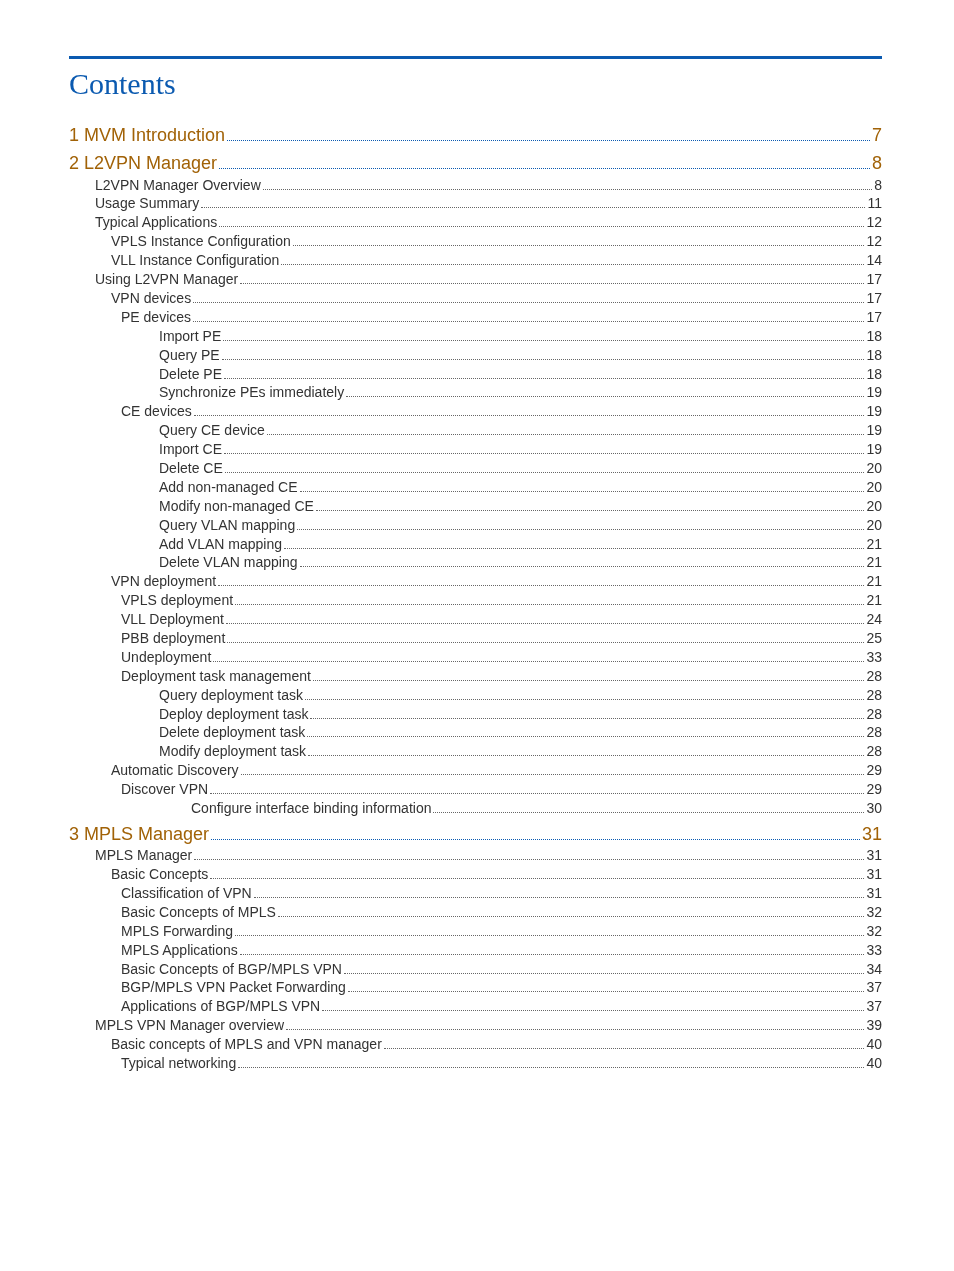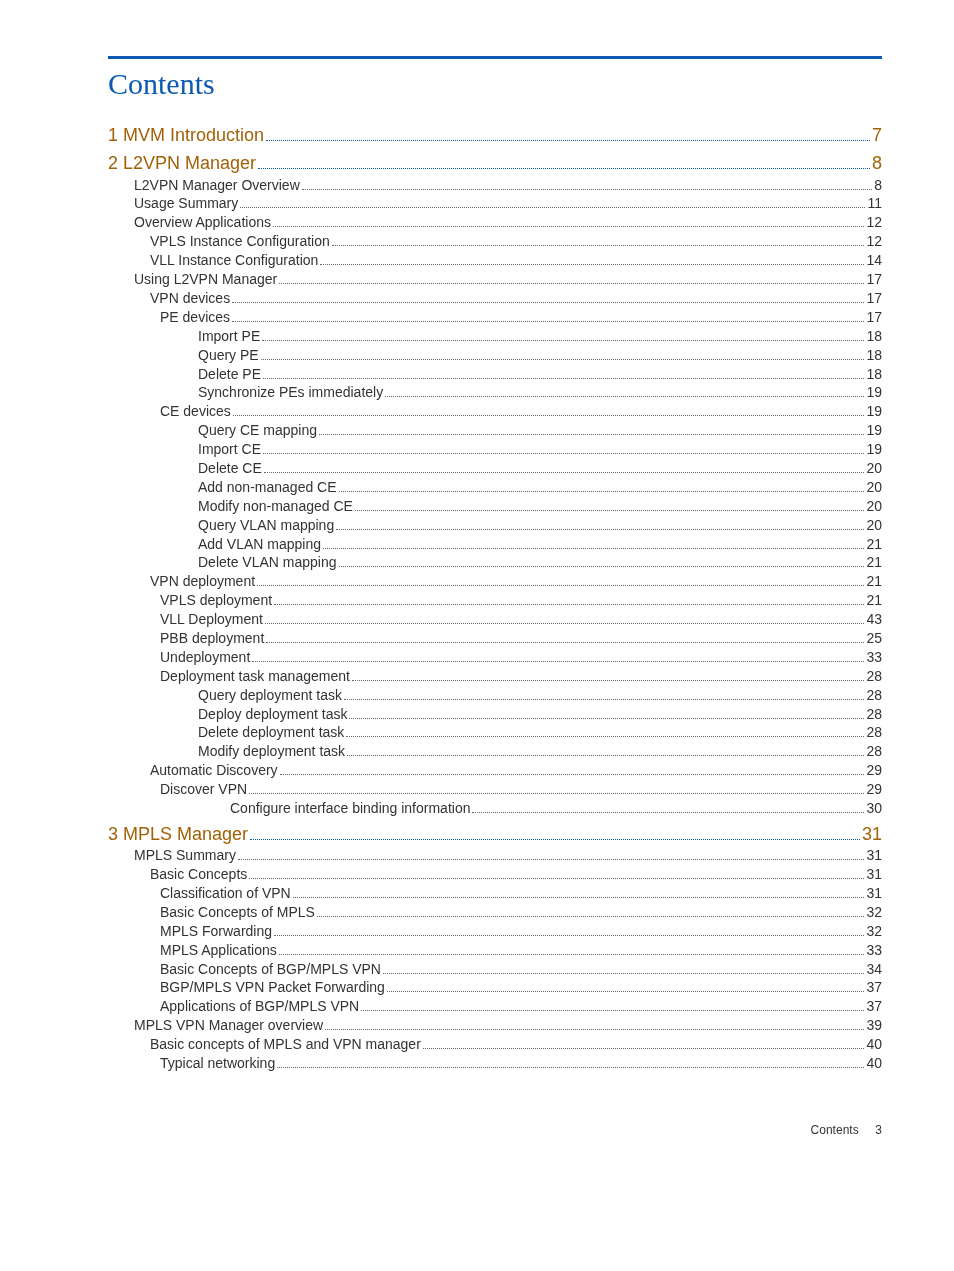--- a/index.html
+++ b/index.html
@@ -3,21 +3,21 @@
 <meta charset="utf-8">
 <style>
   * { box-sizing: border-box; }
   body {
     margin: 0;
     background: #fff;
     font-family: Arial, Helvetica, sans-serif;
     width: 954px;
   }
   .page {
-    padding: 56px 72px 30px 108px;
+    padding: 56px 72px 30px 69px;
   }
   .top-rule {
     height: 3px;
     background: #0b5ab0;
     margin-bottom: 8px;
   }
   .contents-title {
     font-size: 30px;
     color: #0b5ab0;
     font-weight: normal;
@@ -80,21 +80,21 @@
         <span class="label">L2VPN Manager Overview</span>
         <span class="dots"></span>
         <span class="pg">8</span>
       </div>
       <div class="toc-line l1">
         <span class="label">Usage Summary</span>
         <span class="dots"></span>
         <span class="pg">11</span>
       </div>
       <div class="toc-line l1">
-        <span class="label">Overview Applications</span>
+        <span class="label">Typical Applications</span>
         <span class="dots"></span>
         <span class="pg">12</span>
       </div>
       <div class="toc-line l2">
         <span class="label">VPLS Instance Configuration</span>
         <span class="dots"></span>
         <span class="pg">12</span>
       </div>
       <div class="toc-line l2">
         <span class="label">VLL Instance Configuration</span>
@@ -135,21 +135,21 @@
         <span class="label">Synchronize PEs immediately</span>
         <span class="dots"></span>
         <span class="pg">19</span>
       </div>
       <div class="toc-line l3">
         <span class="label">CE devices</span>
         <span class="dots"></span>
         <span class="pg">19</span>
       </div>
       <div class="toc-line l4">
-        <span class="label">Query CE mapping</span>
+        <span class="label">Query CE device</span>
         <span class="dots"></span>
         <span class="pg">19</span>
       </div>
       <div class="toc-line l4">
         <span class="label">Import CE</span>
         <span class="dots"></span>
         <span class="pg">19</span>
       </div>
       <div class="toc-line l4">
         <span class="label">Delete CE</span>
@@ -187,21 +187,21 @@
         <span class="pg">21</span>
       </div>
       <div class="toc-line l3">
         <span class="label">VPLS deployment</span>
         <span class="dots"></span>
         <span class="pg">21</span>
       </div>
       <div class="toc-line l3">
         <span class="label">VLL Deployment</span>
         <span class="dots"></span>
-        <span class="pg">43</span>
+        <span class="pg">24</span>
       </div>
       <div class="toc-line l3">
         <span class="label">PBB deployment</span>
         <span class="dots"></span>
         <span class="pg">25</span>
       </div>
       <div class="toc-line l3">
         <span class="label">Undeployment</span>
         <span class="dots"></span>
         <span class="pg">33</span>
@@ -245,21 +245,21 @@
         <span class="label">Configure interface binding information</span>
         <span class="dots"></span>
         <span class="pg">30</span>
       </div>
       <div class="toc-line sec">
         <span class="label">3 MPLS Manager</span>
         <span class="dots"></span>
         <span class="pg">31</span>
       </div>
       <div class="toc-line l1">
-        <span class="label">MPLS Summary</span>
+        <span class="label">MPLS Manager</span>
         <span class="dots"></span>
         <span class="pg">31</span>
       </div>
       <div class="toc-line l2">
         <span class="label">Basic Concepts</span>
         <span class="dots"></span>
         <span class="pg">31</span>
       </div>
       <div class="toc-line l3">
         <span class="label">Classification of VPN</span>
@@ -306,18 +306,13 @@
         <span class="dots"></span>
         <span class="pg">40</span>
       </div>
       <div class="toc-line l3">
         <span class="label">Typical networking</span>
         <span class="dots"></span>
         <span class="pg">40</span>
       </div>
     </div>
 
-  <div class="footer">
-    <span>Contents</span>
-    &nbsp;&nbsp;&nbsp;
-    <span>3</span>
-  </div>
 </div>
 
 </body></html>

